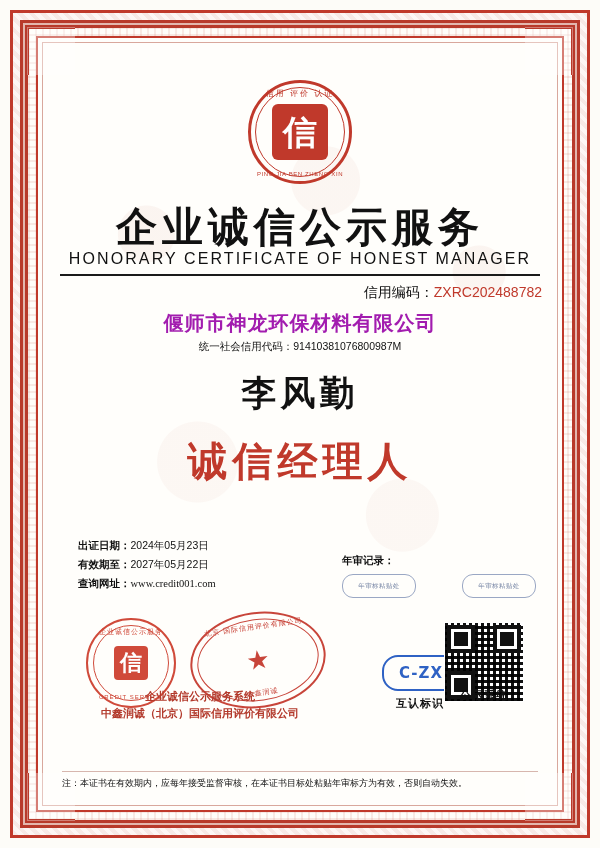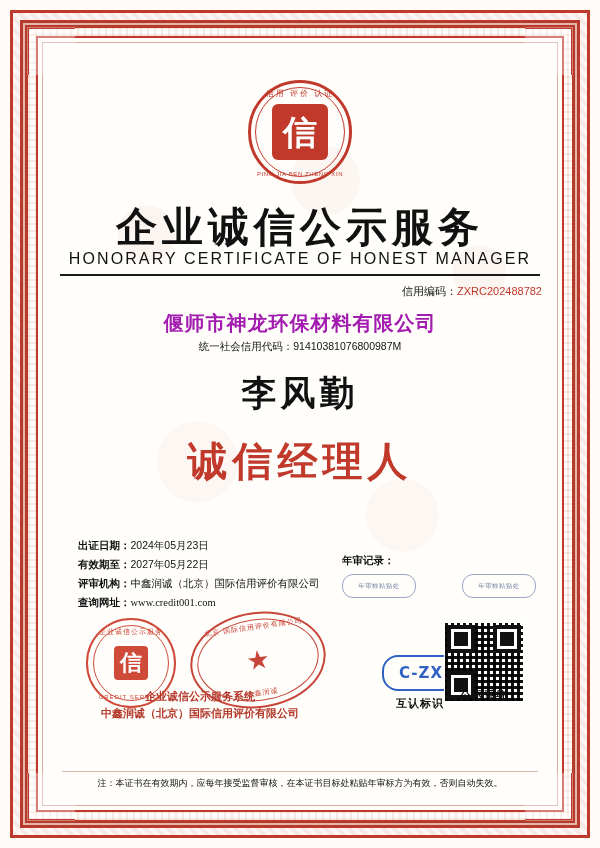--- a/index.html
+++ b/index.html
@@ -158,21 +158,21 @@
     position: absolute;
     top: 222px;
     left: 8px; right: 8px;
     height: 2px;
     background: #1a1a1a;
   }
   .cert-no {
     position: absolute;
     top: 232px;
     right: 6px;
-    font-size: 11px;
+    font-size: 14px;
     color: #111;
   }
   .cert-no .lbl { color: #111; }
   .cert-no .val { color: #c0392b; }
 
   .company {
     position: absolute;
     top: 258px;
     left: 0; right: 0;
     text-align: center;
@@ -418,21 +418,20 @@
     font-weight: bold;
     color: #111;
     letter-spacing: 1px;
     font-family: "DejaVu Sans", sans-serif;
   }
 
   .footnote {
     position: absolute;
     left: 10px; right: 10px;
     bottom: 6px;
-    text-align: center;
     font-size: 9px;
     color: #111;
     border-top: 1px solid #d7b6ae;
     padding-top: 5px;
   }
 </style>
 </head>
 <body>
 
 <div class="page">
@@ -470,23 +469,20 @@
     <div class="usci">统一社会信用代码：91410381076800987M</div>
     <div class="person">李风勤</div>
     <div class="honor">诚信经理人</div>
 
     <div class="info">
       <div class="row">
         <span class="k">出证日期：</span><span class="v">2024年05月23日</span>
       </div>
       <div class="row">
         <span class="k">有效期至：</span><span class="v">2027年05月22日</span>
-      </div>
-      <div class="row">
-        <span class="k">评审机构：</span><span class="v">中鑫润诚（北京）国际信用评价有限公司</span>
       </div>
       <div class="row">
         <span class="k">查询网址：</span><span class="v url">www.credit001.com</span>
       </div>
     </div>
 
     <div class="annual">年审记录：</div>
     <div class="stamp-slots">
       <div class="slot">年审标粘贴处</div>
       <div class="slot">年审标粘贴处</div>

